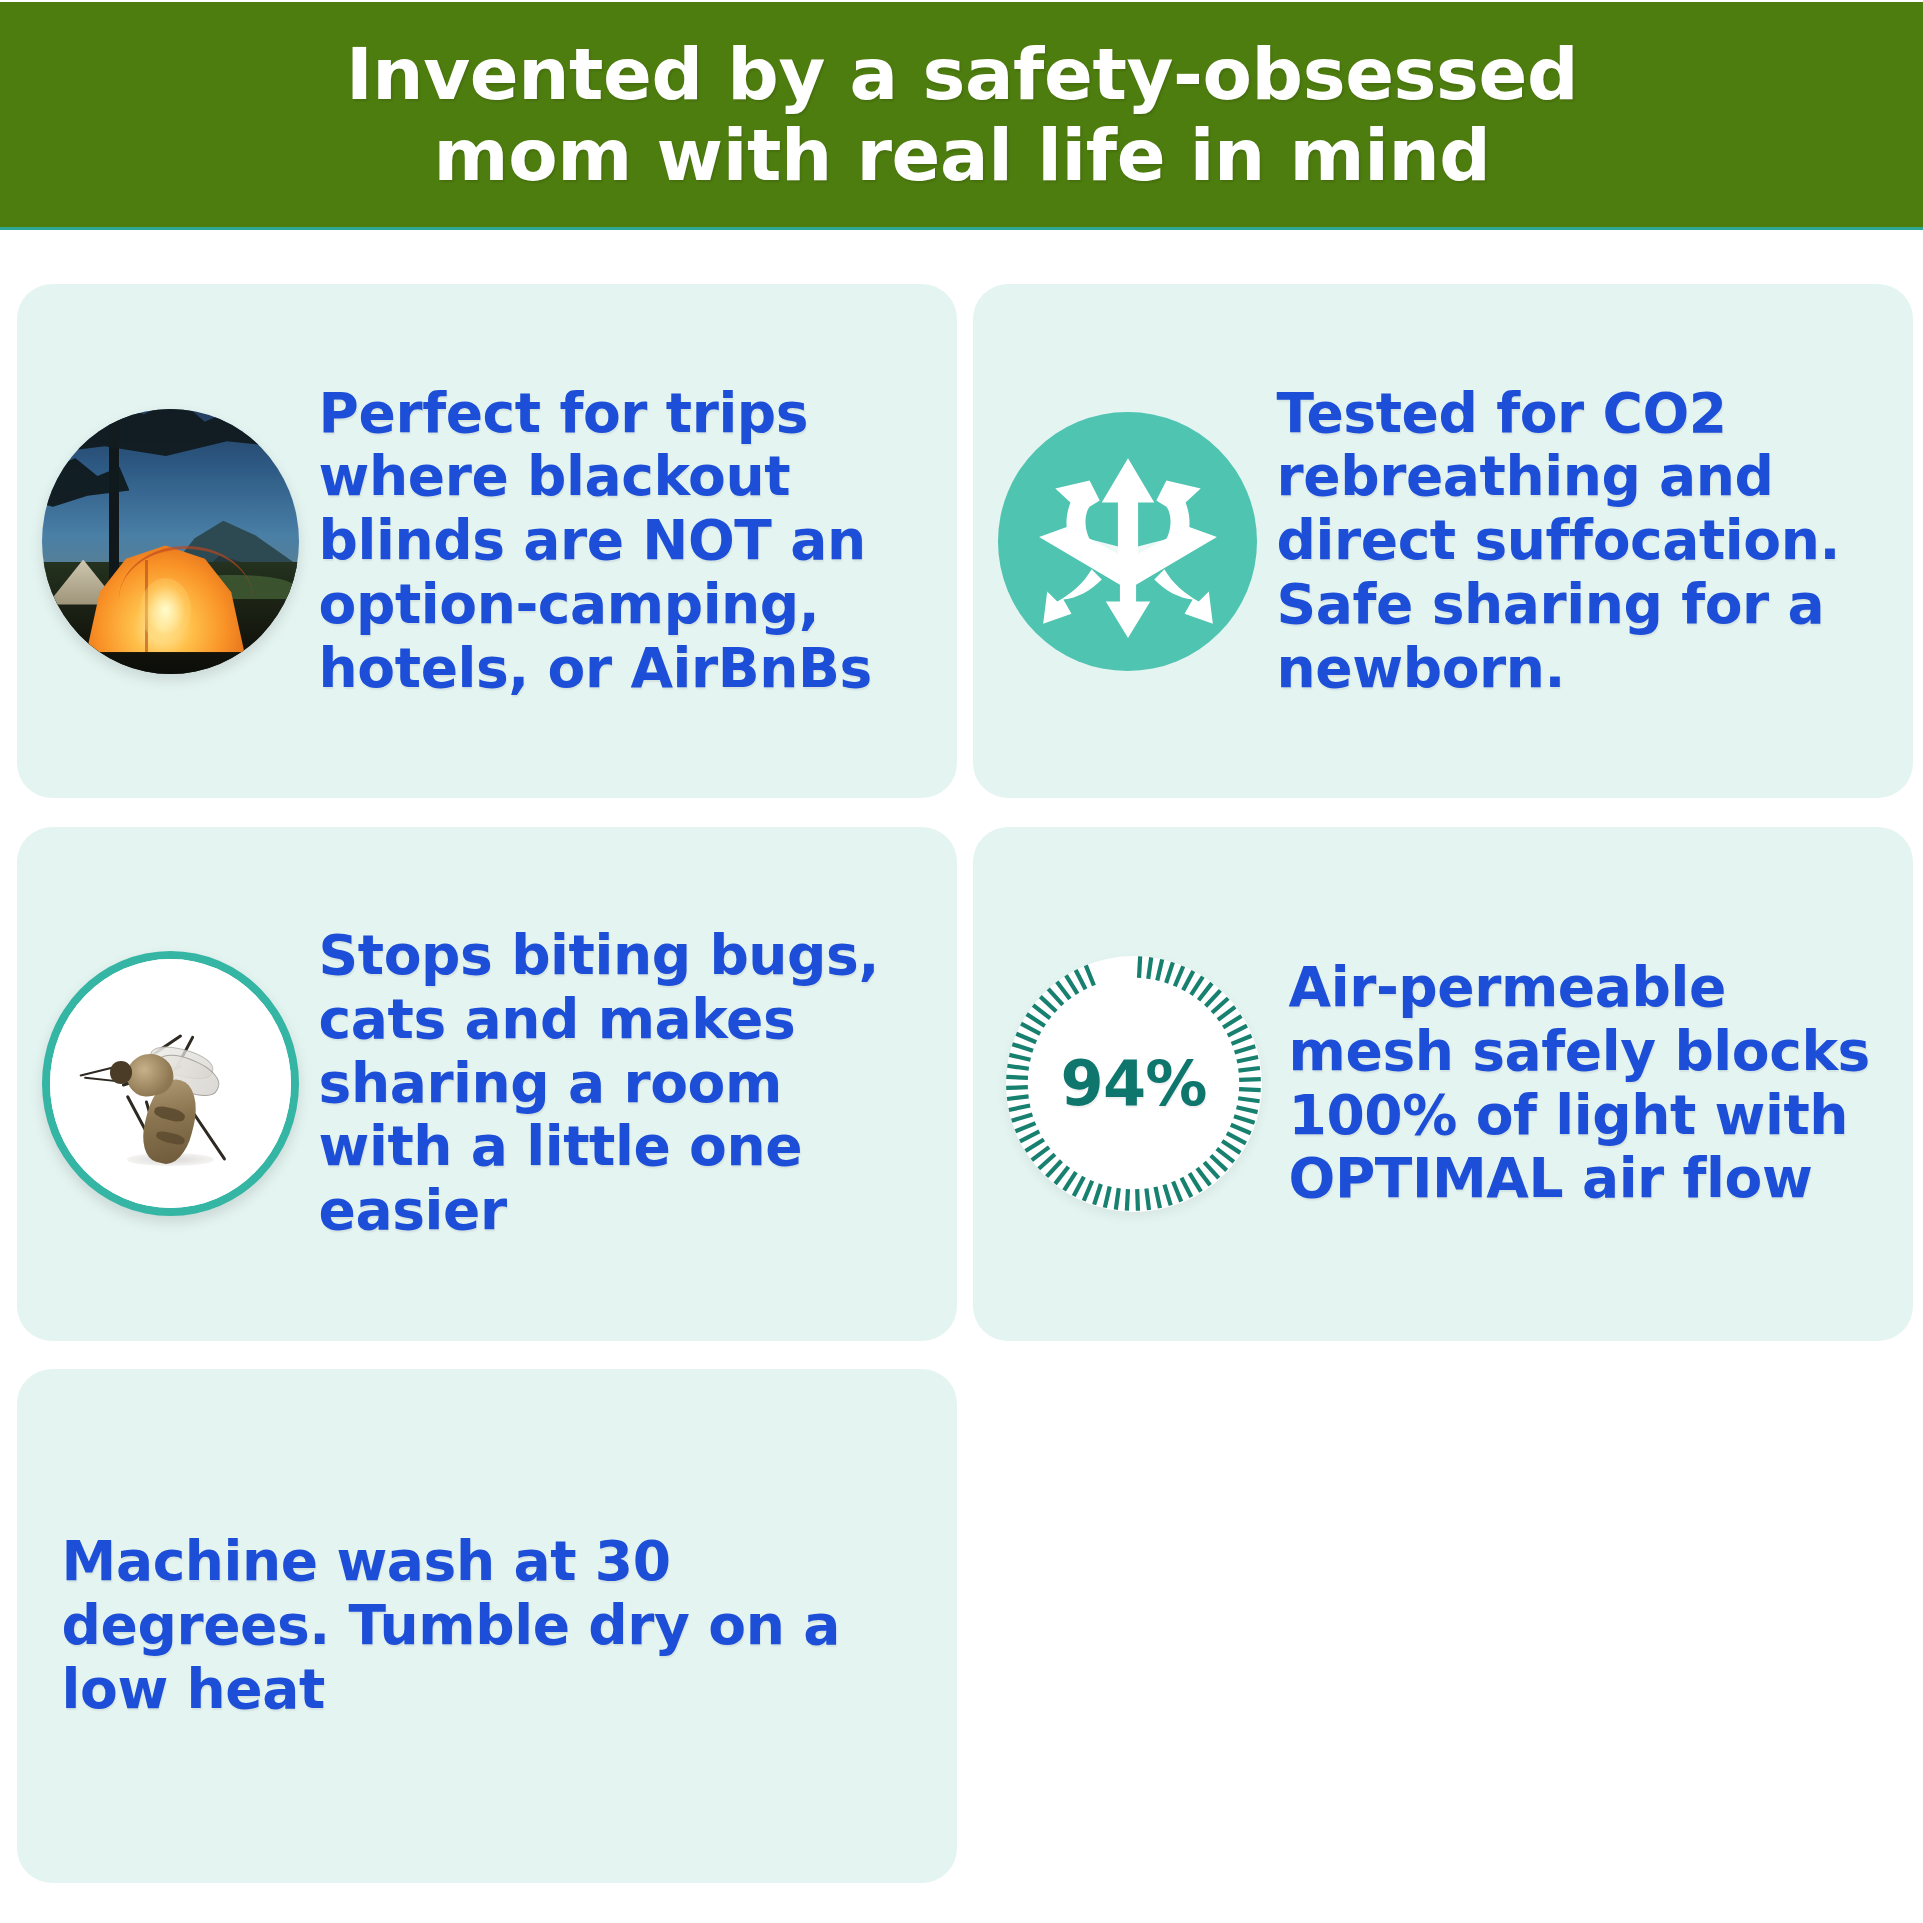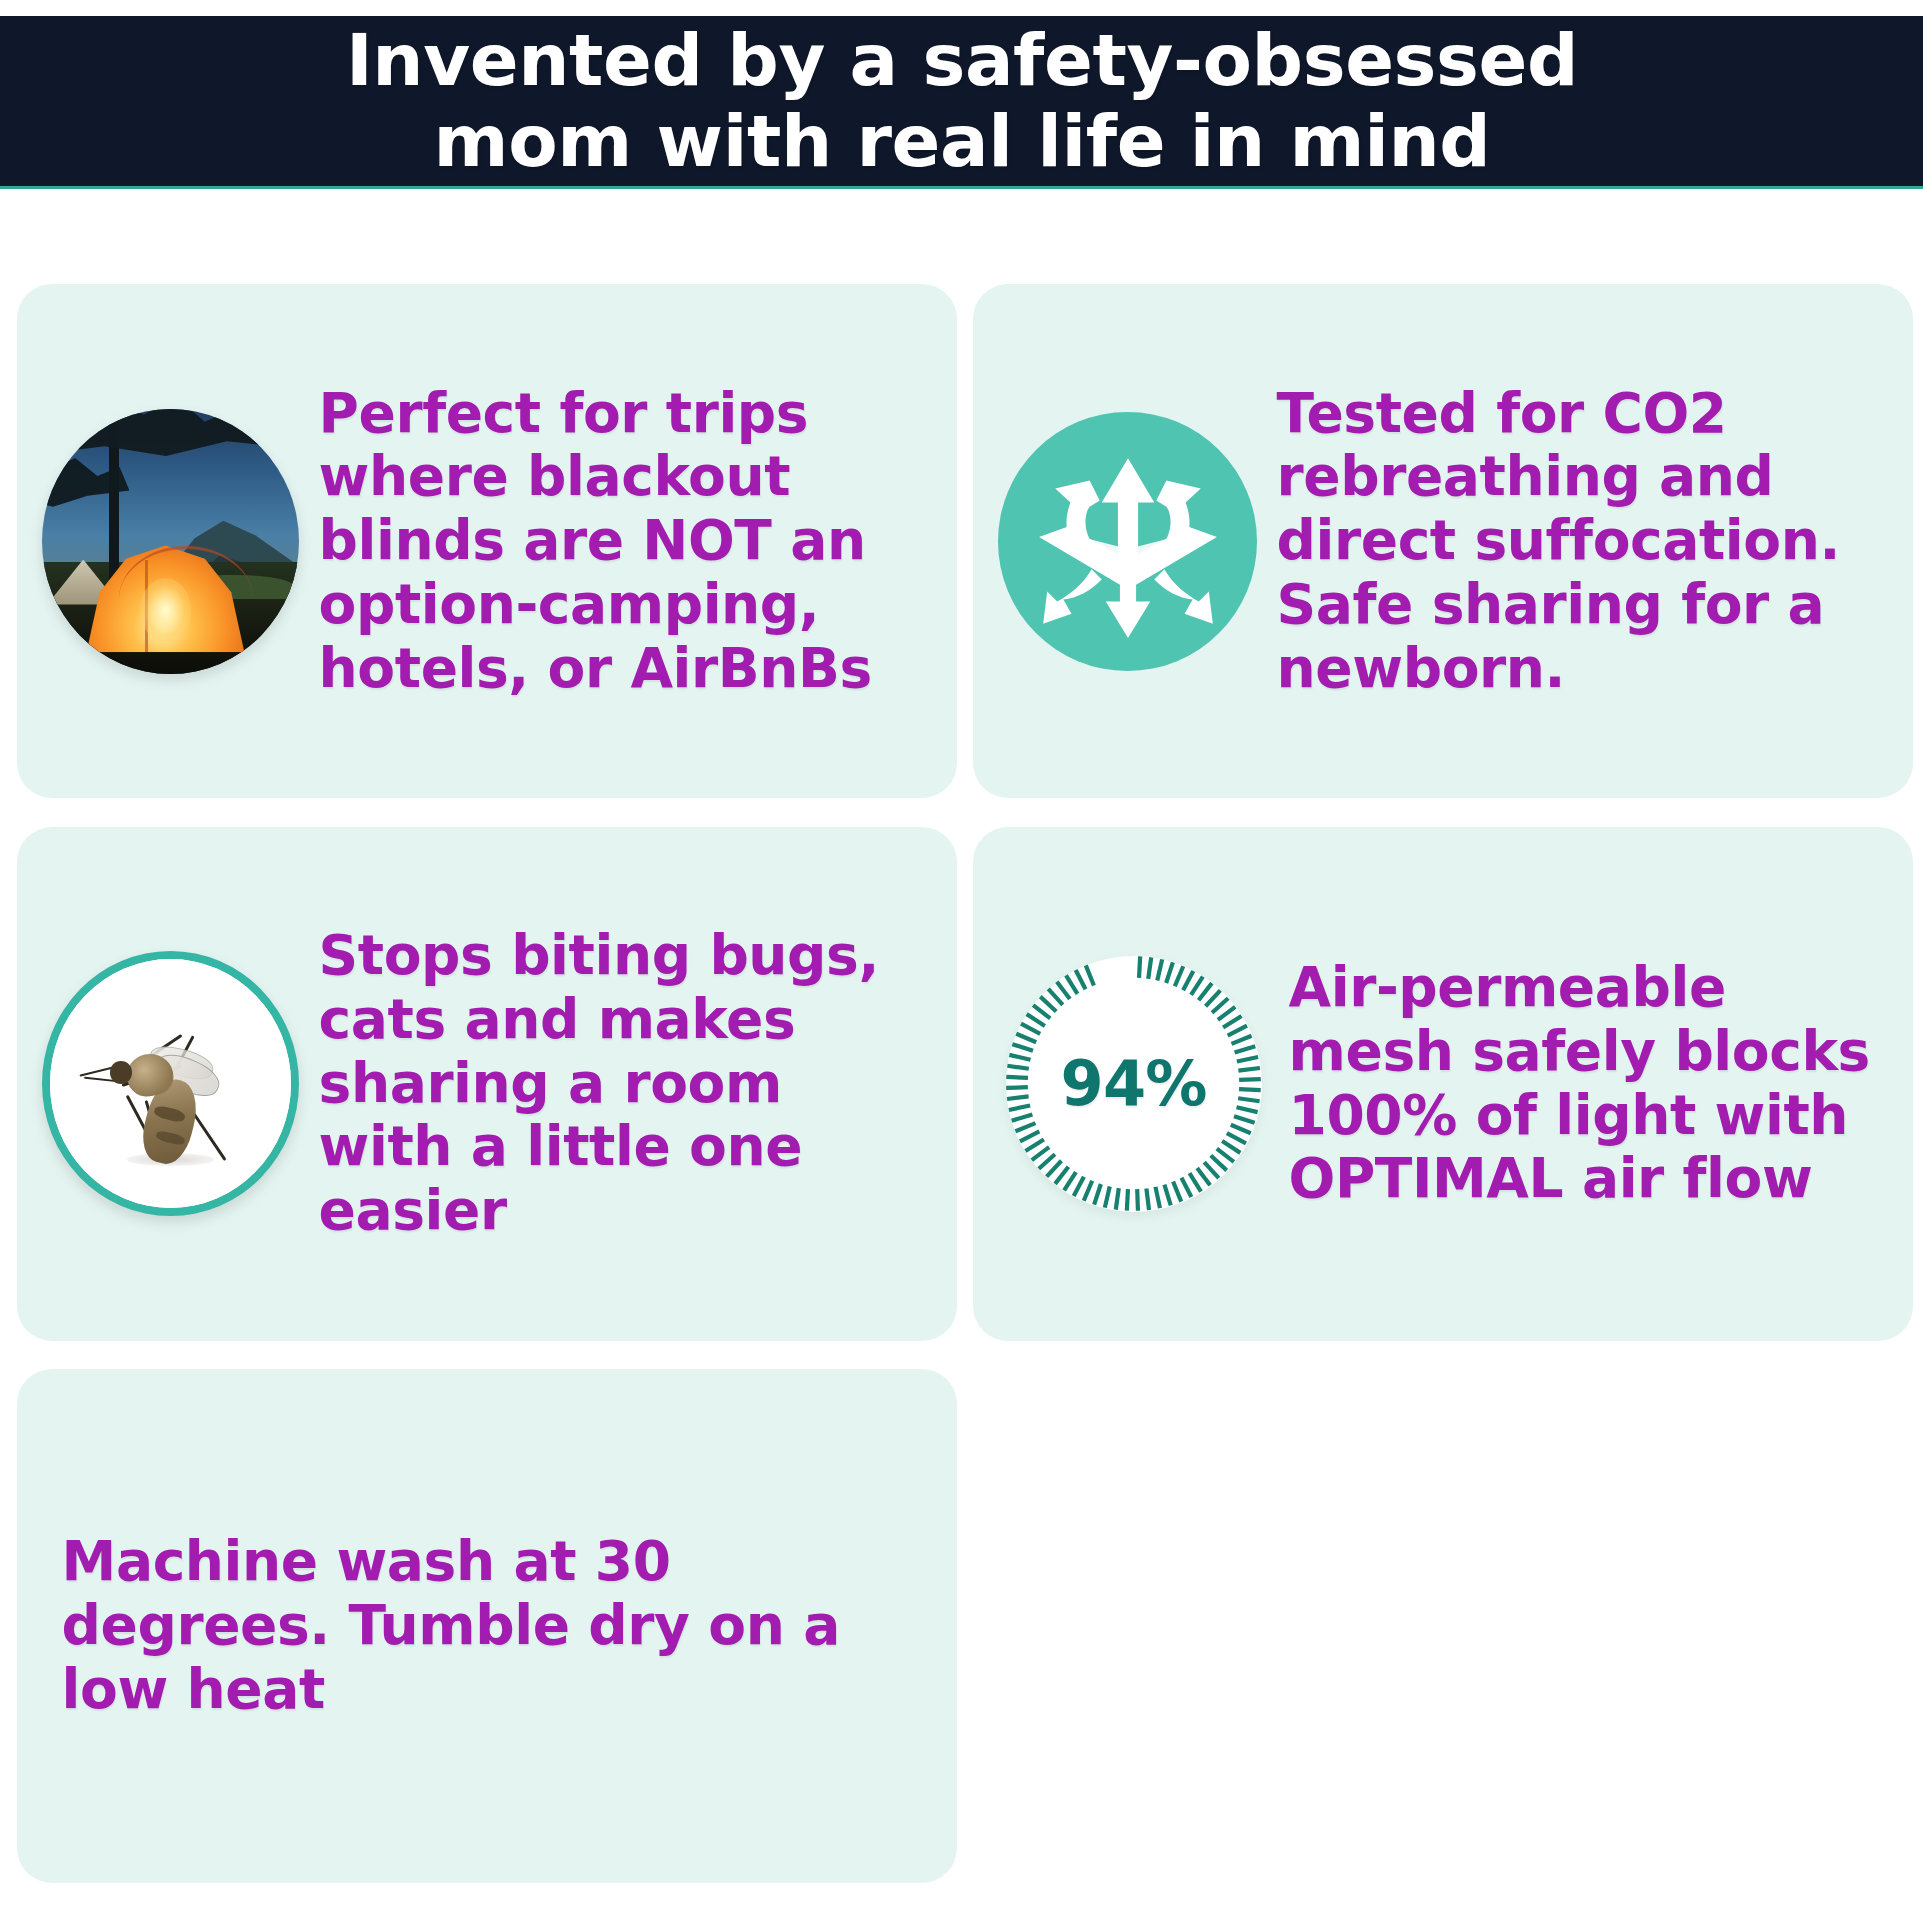--- a/index.html
+++ b/index.html
@@ -15,24 +15,24 @@
   .page {
     position: relative;
     width: 1924px;
     height: 1924px;
     background: #ffffff;
   }
 
   
   .header {
     position: absolute;
-    left: 0; top: 16px;
+    left: 0; top: 2px;
     width: 1924px;
-    height: 173px;
-    background: #0f172a;
+    height: 228px;
+    background: #4d7c0f;
     border-bottom: 3.8px solid #2EA795;
     display: flex;
     align-items: center;
     justify-content: center;
   }
   .header-title {
     color: #ffffff;
     font-size: 72px;
     font-weight: 700;
     line-height: 1.12;
@@ -68,21 +68,21 @@
 
   .card-media {
     flex: 0 0 auto;
     display: flex;
     align-items: center;
     justify-content: center;
   }
 
   .card-text {
     flex: 1 1 auto;
-    color: #a21caf;
+    color: #1d4ed8;
     font-size: 55px;
     font-weight: 700;
     line-height: 1.16;
     letter-spacing: -0.4px;
     text-shadow: 0.8px 1.5px 1.5px rgba(0,0,0,0.07);
     padding-left: 19.5px;
     white-space: pre-line;
     font-family: "DejaVu Sans", sans-serif;
   }
 

